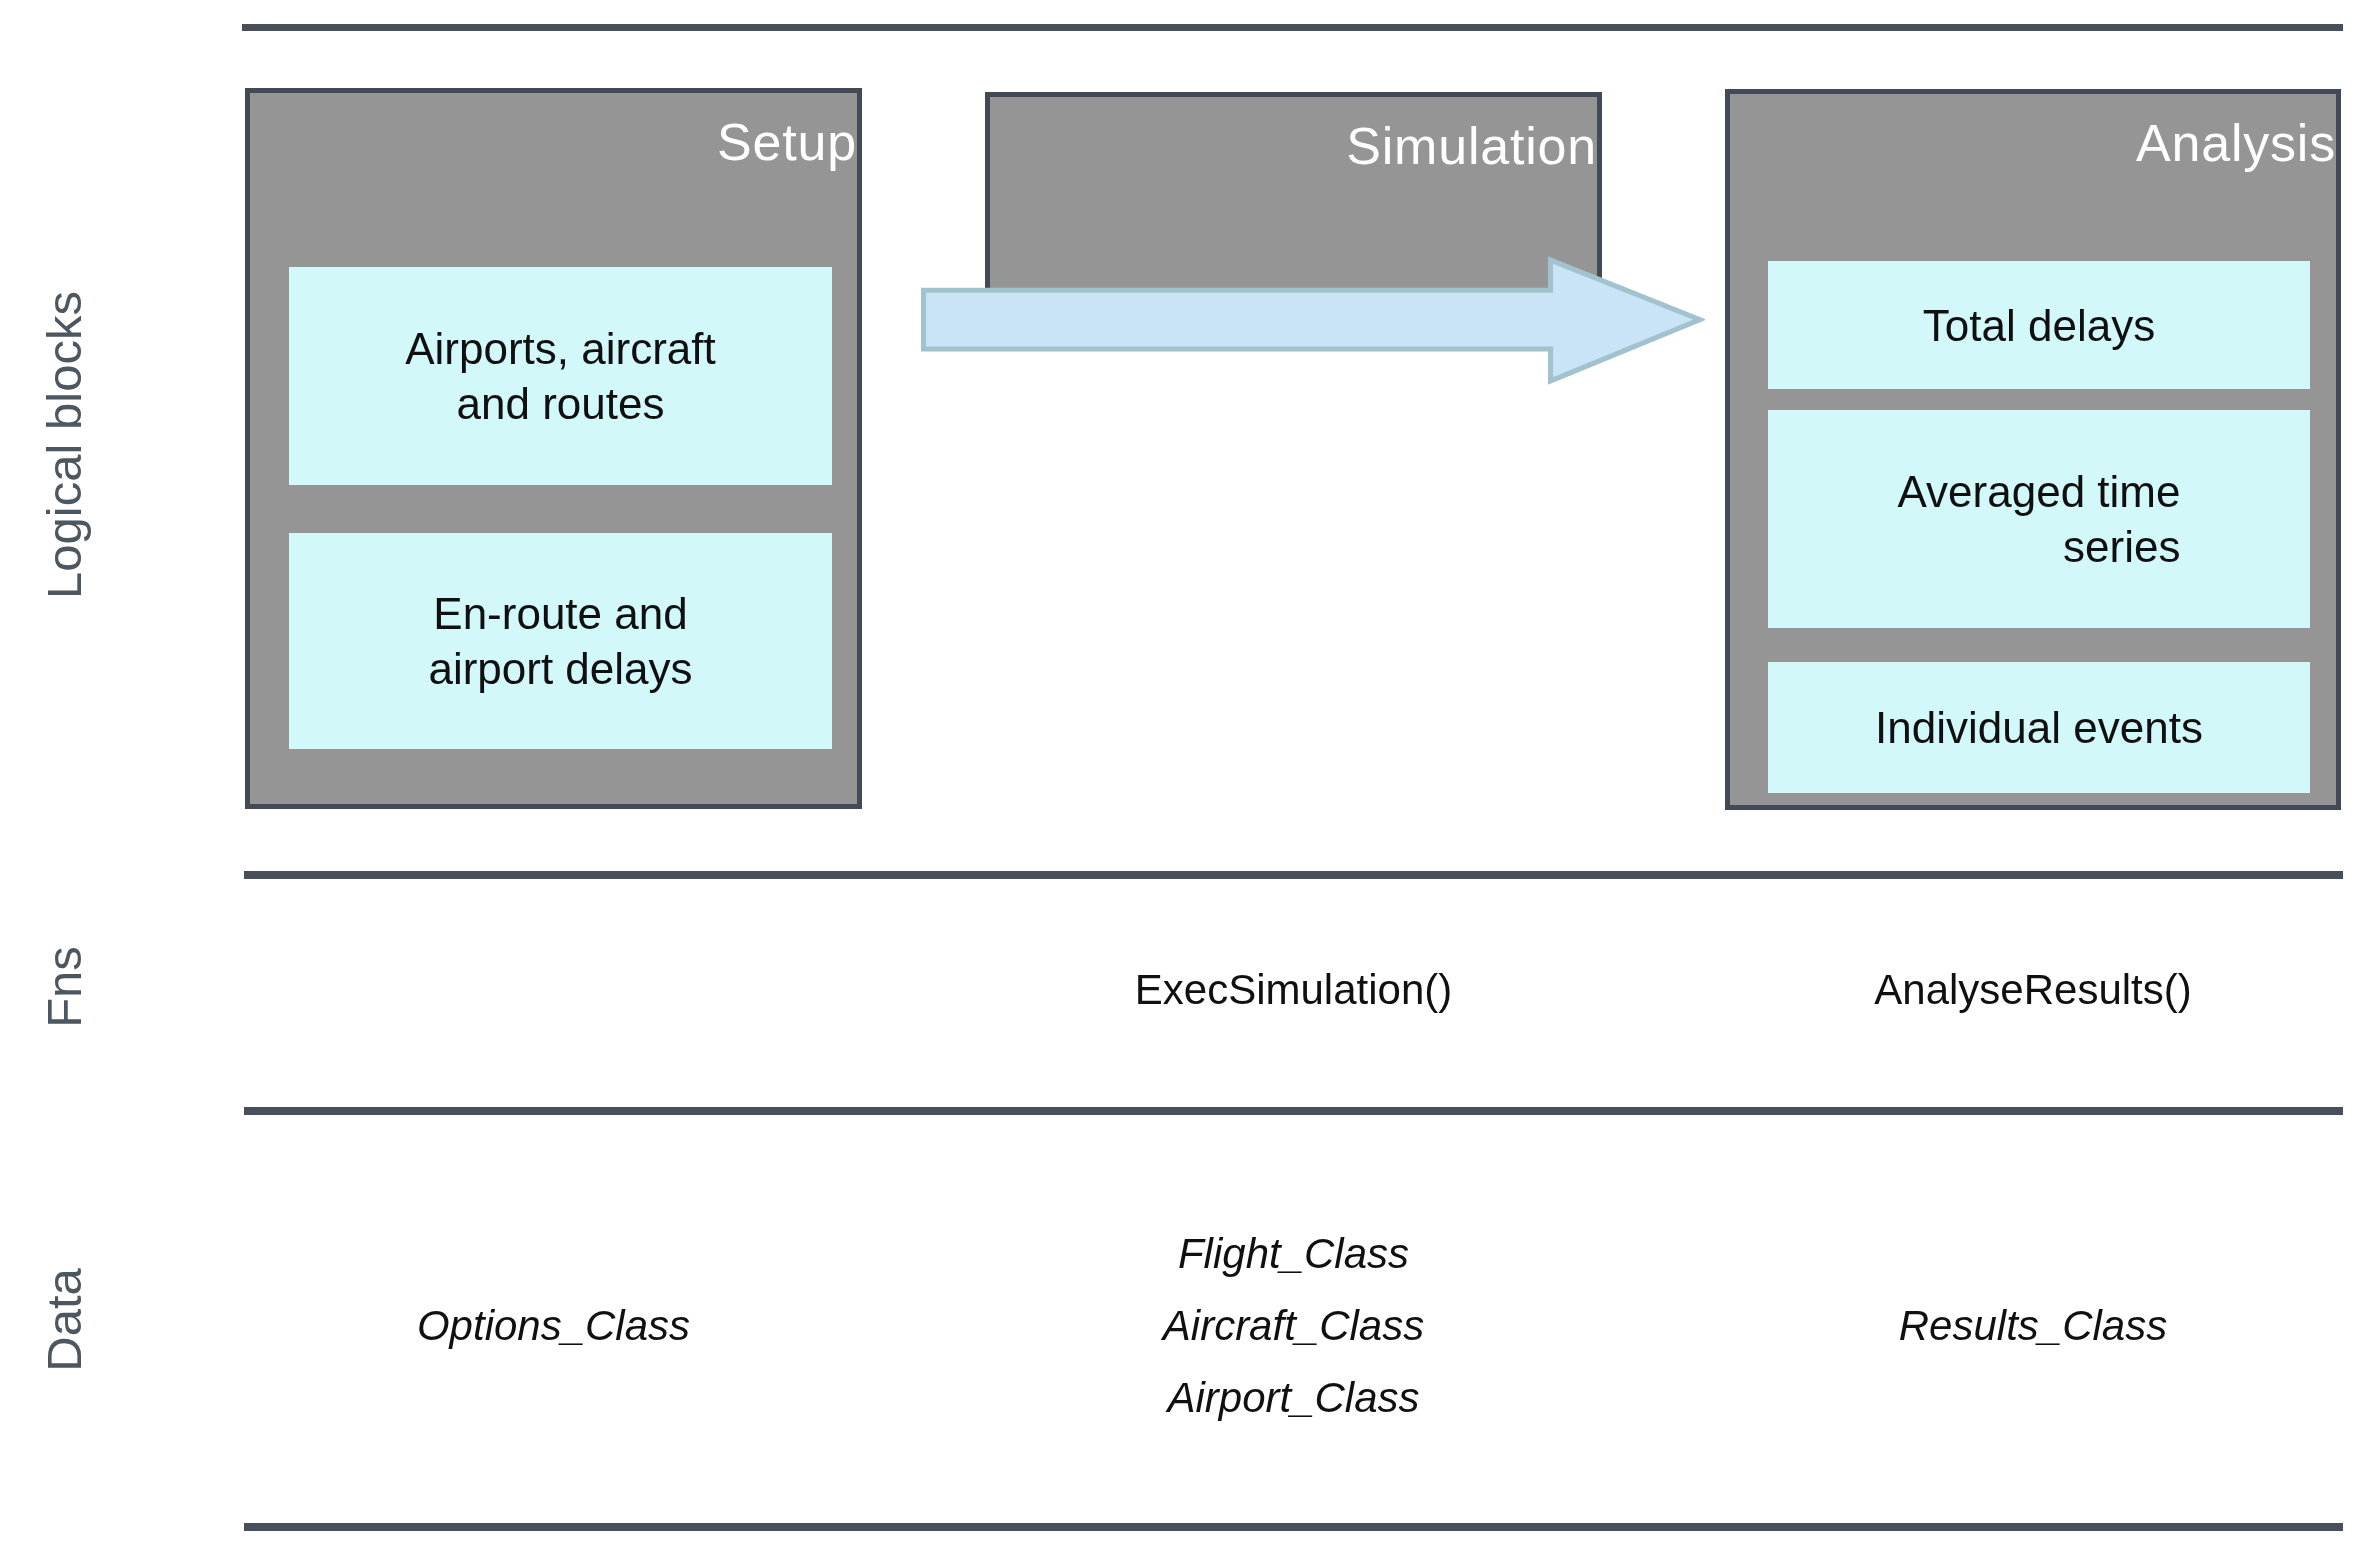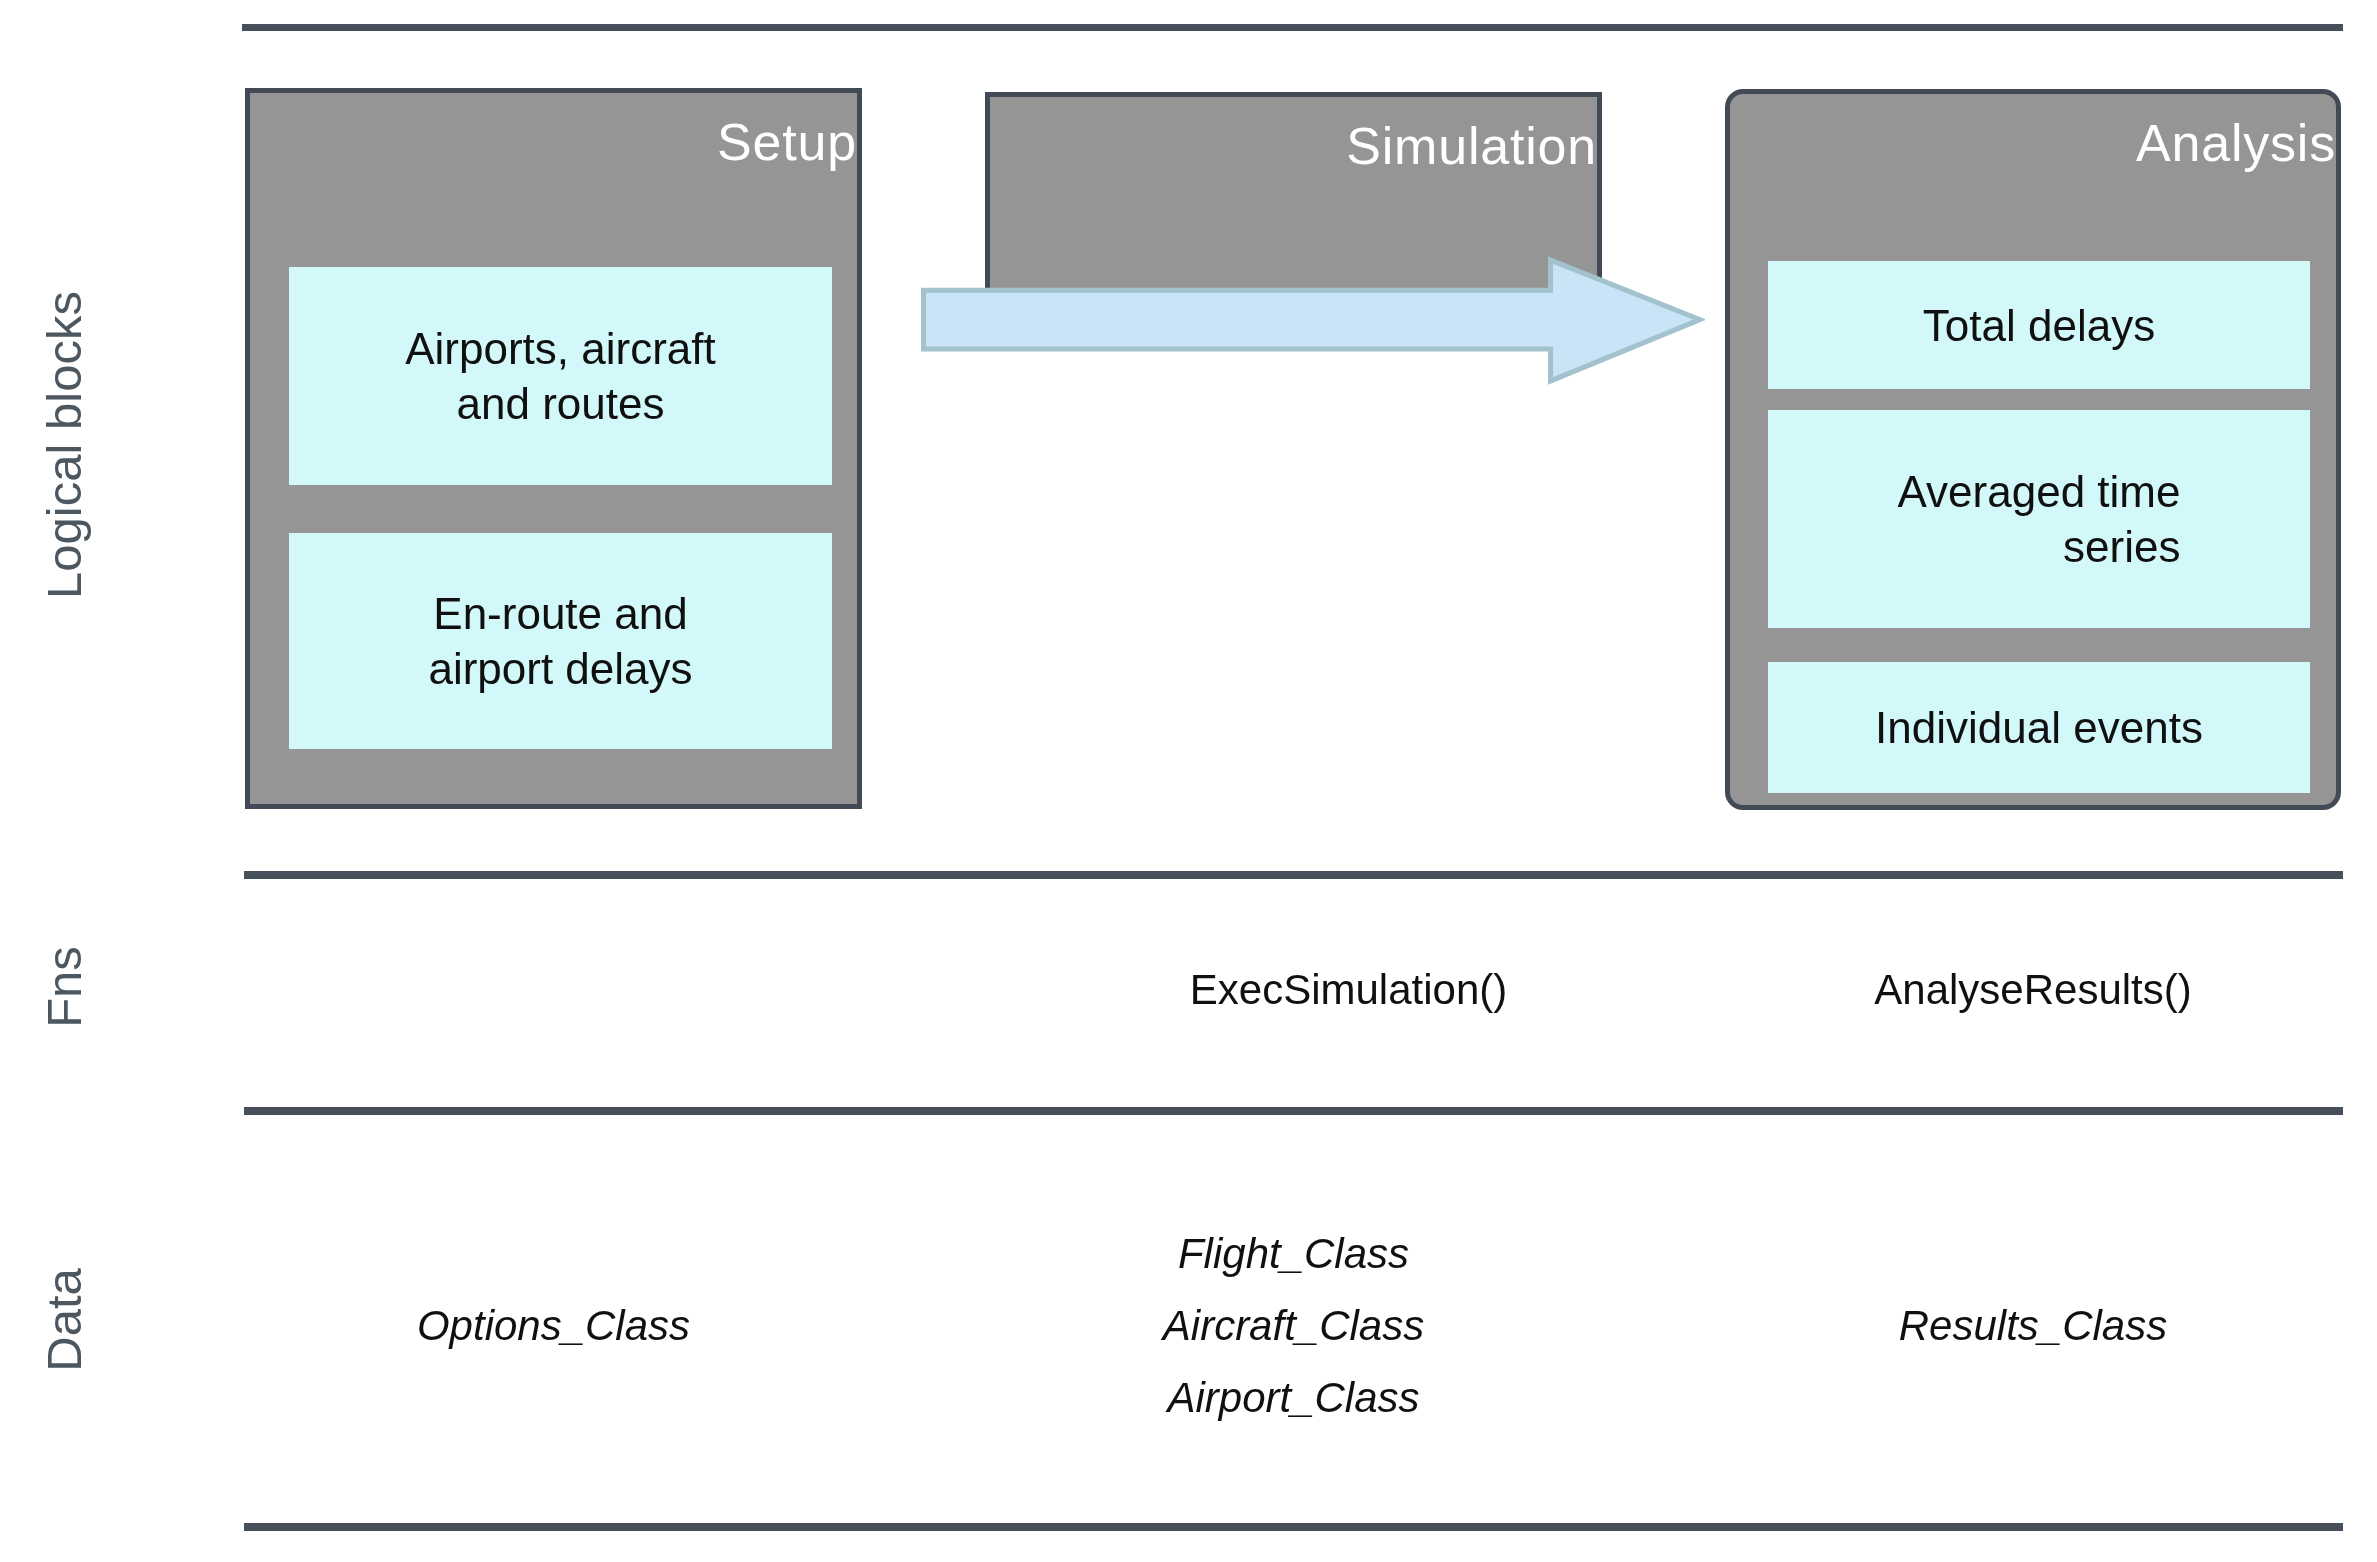--- a/index.html
+++ b/index.html
@@ -117,37 +117,37 @@
   </div>
 
   <div class="graybox" style="left:985px;top:92px;width:617px;height:258px;">
     <div class="boxtitle">Simulation</div>
   </div>
 
   <svg id="flow-arrow" viewBox="0 0 934 156" aria-hidden="true">
     <polygon points="3,42 750,42 750,6 928,77 750,150 750,112 3,112" fill="var(--arrow-fill)" stroke="var(--arrow-stroke)" stroke-width="6" stroke-linejoin="miter"></polygon>
   </svg>
 
-  <div class="graybox" style="left:1725px;top:89px;width:616px;height:721px;border-radius:18px;">
+  <div class="graybox" style="left:1725px;top:89px;width:616px;height:721px;">
     <div class="boxtitle">Analysis</div>
     <div class="cyanbox" style="left:38px;top:167px;width:542px;height:128px;">
       <span>Total delays</span>
     </div>
     <div class="cyanbox" style="left:38px;top:316px;width:542px;height:218px;text-align:right;">
       <div>
         <span class="ln">Averaged time</span>
         <span class="ln">series</span>
       </div>
     </div>
     <div class="cyanbox" style="left:38px;top:568px;width:542px;height:131px;">
       <span>Individual events</span>
     </div>
   </div>
 
-  <div class="fntext" style="left:1040px;top:965px;width:617px;">ExecSimulation()</div>
+  <div class="fntext" style="left:985px;top:965px;width:617px;">ExecSimulation()</div>
   <div class="fntext" style="left:1725px;top:965px;width:616px;">AnalyseResults()</div>
 
   <div class="datatext" style="left:245px;top:1302px;width:617px;line-height:47px;">Options_Class</div>
   <div class="datatext" style="left:985px;top:1218px;width:617px;line-height:72px;">
     <span class="ln">Flight_Class</span>
     <span class="ln">Aircraft_Class</span>
     <span class="ln">Airport_Class</span>
   </div>
   <div class="datatext" style="left:1725px;top:1302px;width:616px;line-height:47px;">Results_Class</div>
 

